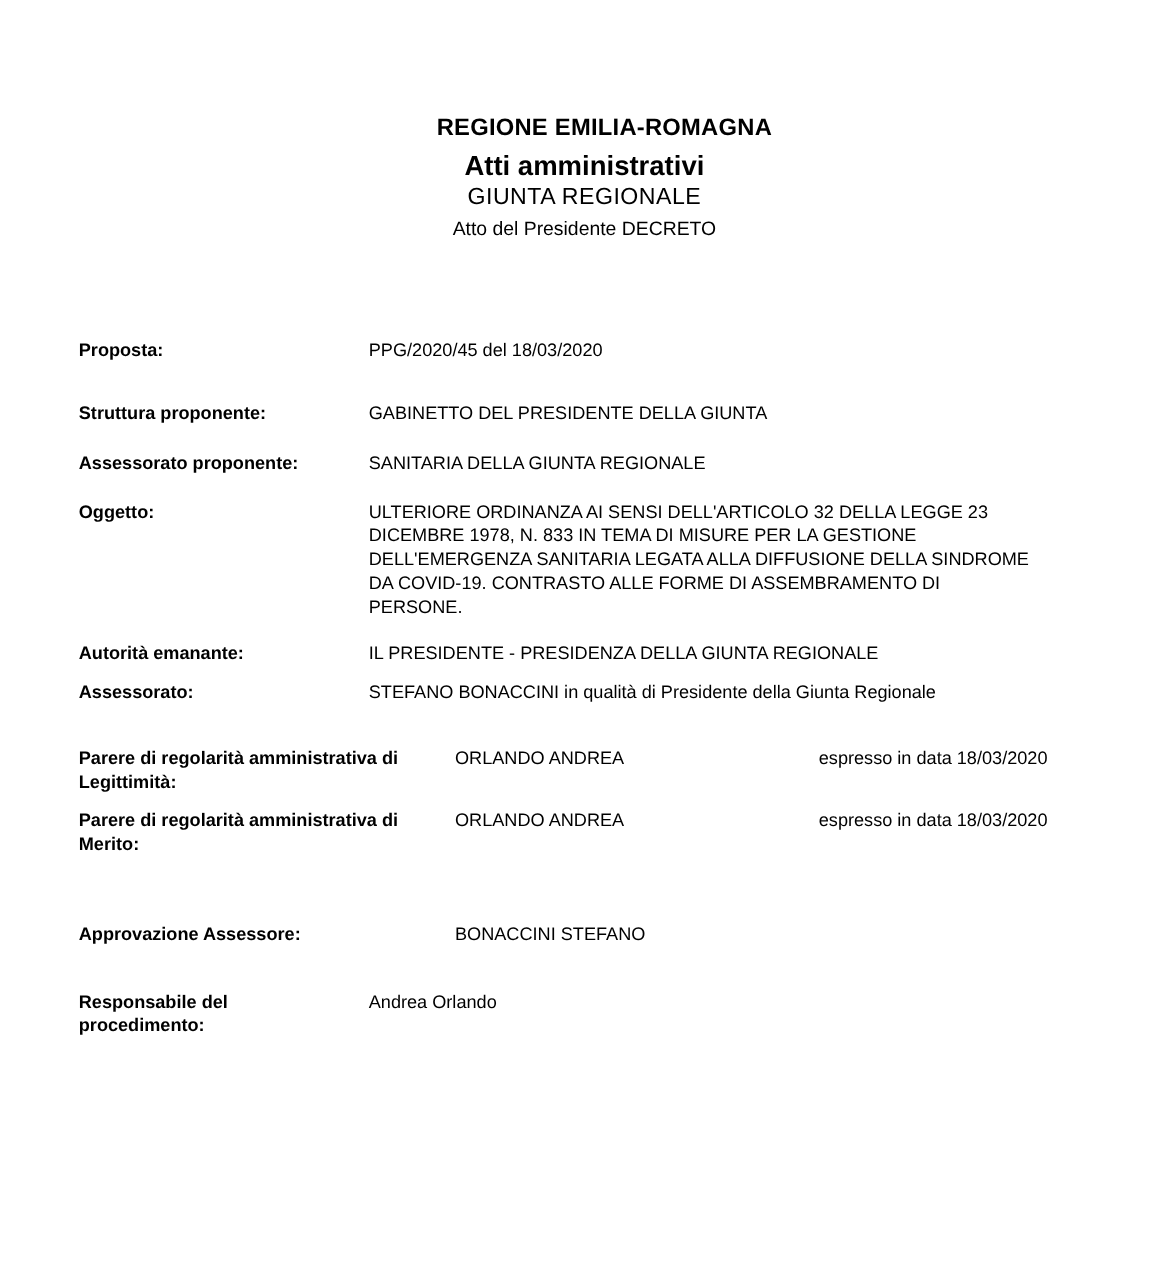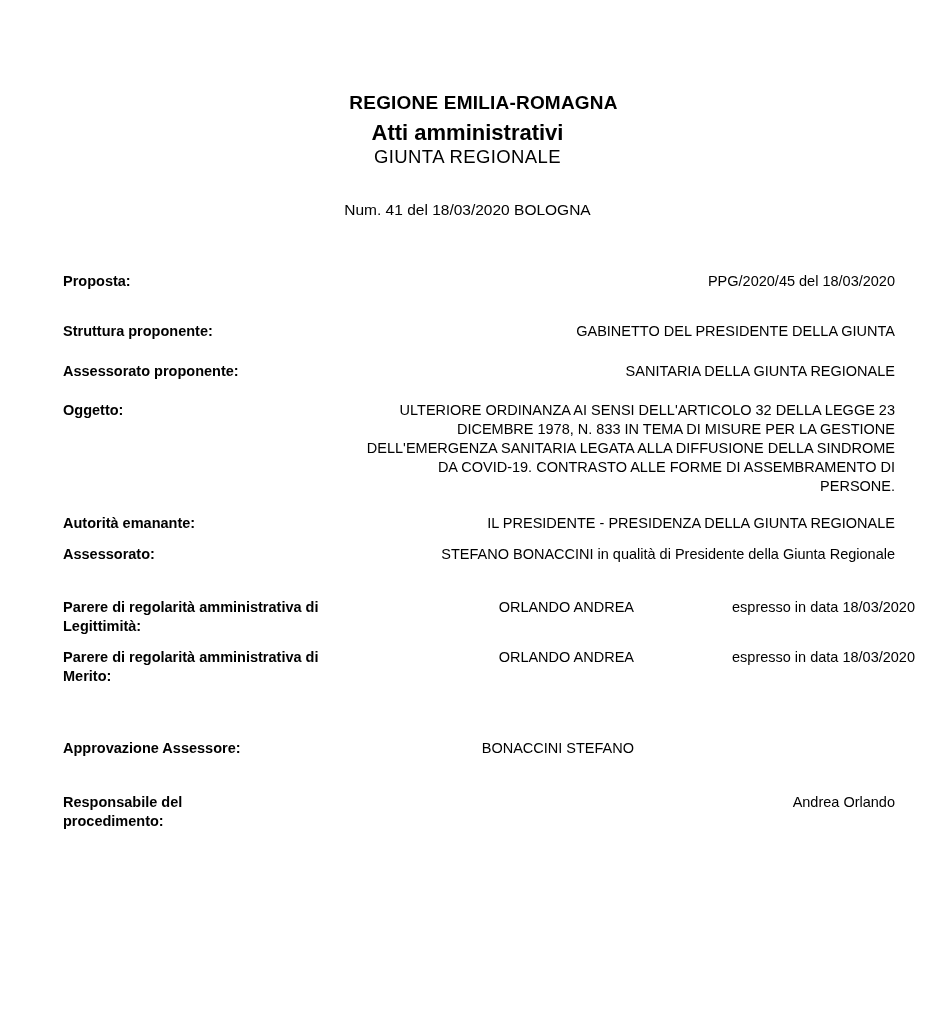--- a/index.html
+++ b/index.html
@@ -38,21 +38,20 @@
     width: 225px;
     font-weight: bold;
     white-space: pre-line;
   }
   .lbl.wide { width: 292px; }
   .val {
     position: absolute;
     left: 295px;
     width: 600px;
     white-space: pre-line;
-    text-align: right;
   }
   .val.name      { left: 364px; width: 270px; white-space: nowrap; }
   .val.expressed { left: 643px; width: 260px; white-space: nowrap; margin-left: 12px; }
 
   #row-proposta     { top: 272px; }
   #row-struttura    { top: 322px; }
   #row-assessorato  { top: 362px; }
   #row-oggetto      { top: 401px; }
   #row-autorita     { top: 514px; }
   #row-firmatario   { top: 545px; }
@@ -62,21 +61,21 @@
   #row-responsabile { top: 793px; }
 </style>
 </head>
 <body>
 
 <div class="page">
 
   <div class="hline" id="h-title">REGIONE EMILIA-ROMAGNA</div>
   <div class="hline" id="h-subtitle">Atti amministrativi</div>
   <div class="hline" id="h-organ">GIUNTA REGIONALE</div>
-  <div class="hline" id="h-actref">Num. 41 del 18/03/2020 BOLOGNA</div>
+  <div class="hline" id="h-acttype">Atto del Presidente DECRETO</div>
 
   <div class="row" id="row-proposta">
     <span class="lbl">Proposta:</span>
     <span class="val">PPG/2020/45 del 18/03/2020</span>
   </div>
 
   <div class="row" id="row-struttura">
     <span class="lbl">Struttura proponente:</span>
     <span class="val">GABINETTO DEL PRESIDENTE DELLA GIUNTA</span>
   </div>

